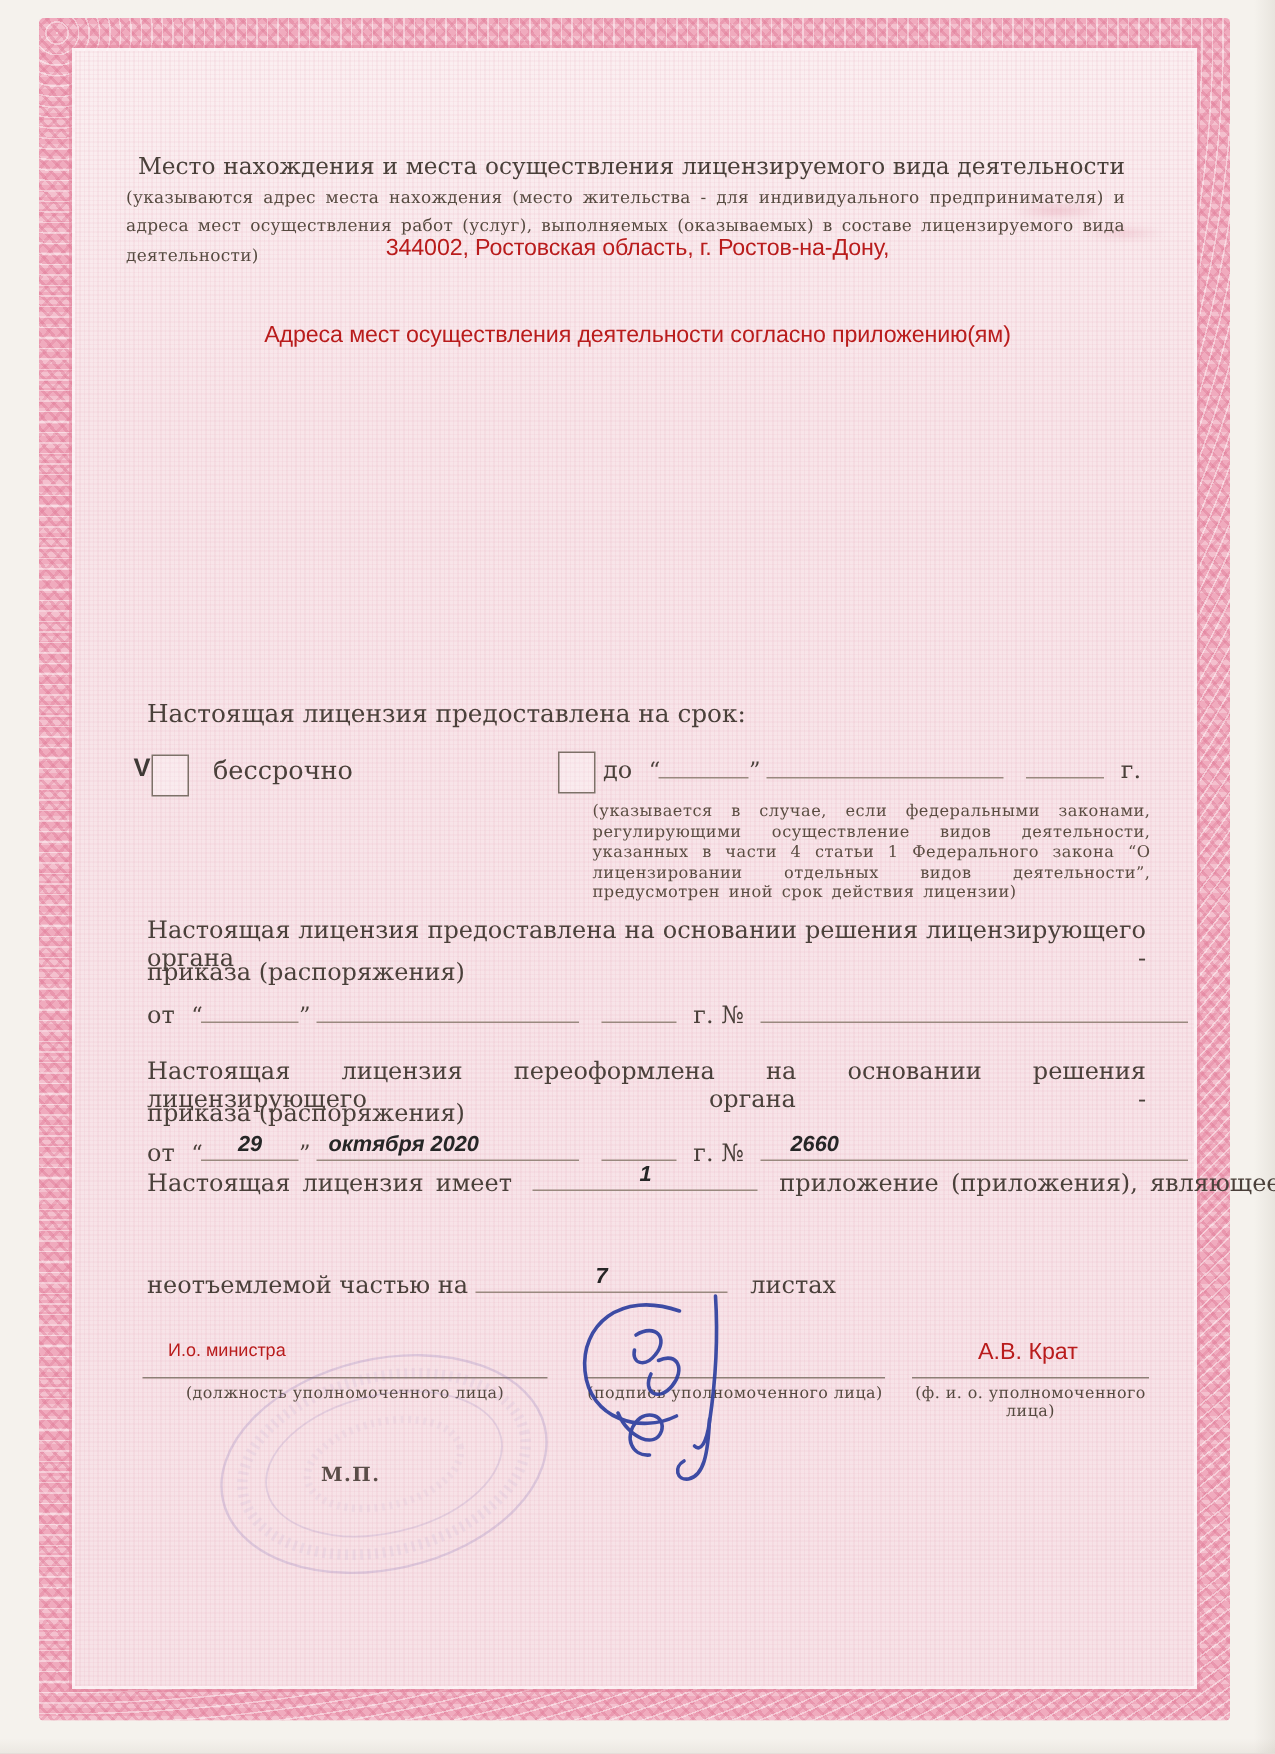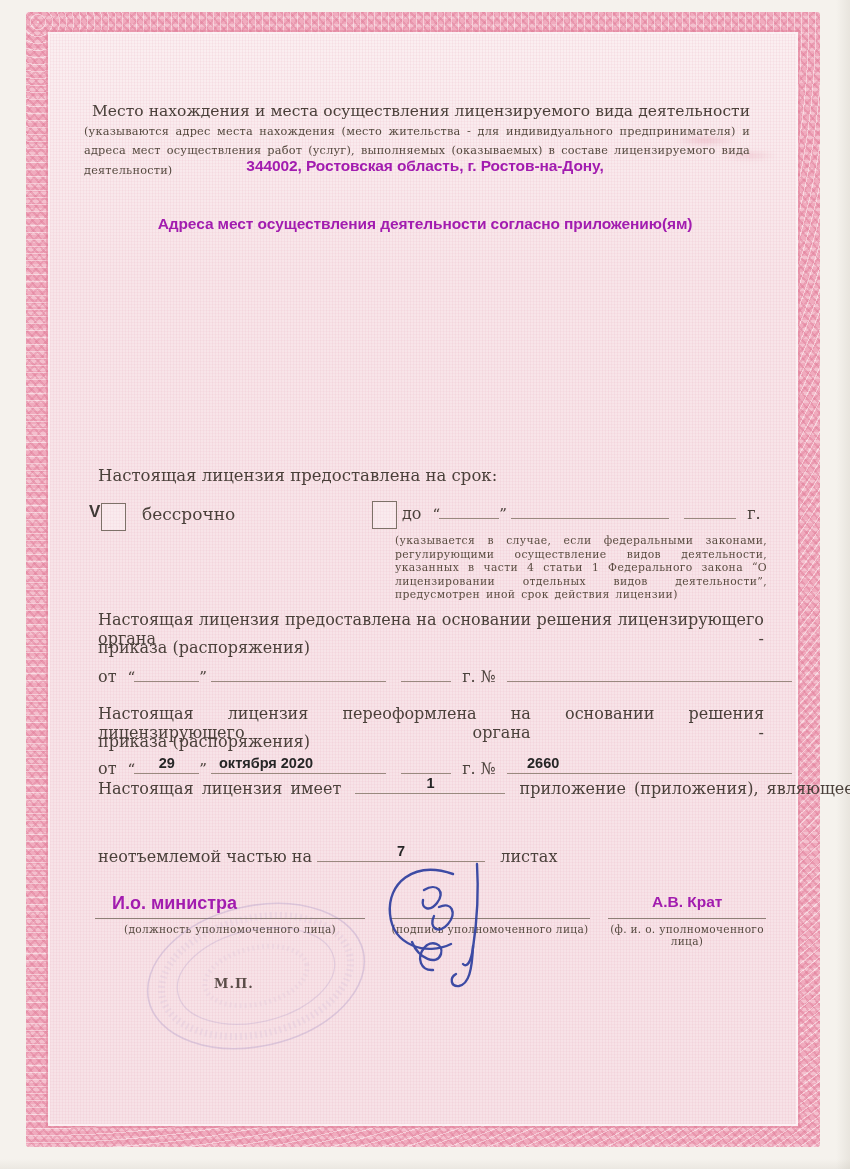--- a/index.html
+++ b/index.html
@@ -22,21 +22,21 @@
   
   .inner{position:absolute;left:50px;top:34px;right:54px;bottom:45px;
         background-color:#f8e6ea;
         background-image:
           repeating-linear-gradient(90deg, rgba(226,158,176,0.12) 0 1px, transparent 1px 3px),
           repeating-linear-gradient(0deg, rgba(226,158,176,0.09) 0 1px, transparent 1px 3px),
           linear-gradient(180deg,#fbeff1 0%, #f8e5e9 22%, #f7e2e7 100%);
         box-shadow:0 0 0 2px rgba(255,255,255,0.85), 0 0 0 4px rgba(224,128,154,0.45);}
 
   .abs{position:absolute;}
-  .sans-b{font-family:"Liberation Sans", sans-serif;font-weight:bold;color:#a21caf;}
+  .sans-b{font-family:"Liberation Sans", sans-serif;font-weight:normal;color:#b91c1c;}
 
   .intro{left:84px;top:86px;width:666px;text-align:justify;line-height:17.5px;text-indent:8px;}
   .intro .t-main{font-size:15.5px;color:#4a403a;}
   .intro .t-note{font-size:11.3px;color:#55493f;letter-spacing:0.2px;}
 
   .addr{left:80px;width:690px;text-align:center;font-size:15.5px;letter-spacing:-0.1px;}
   .addr1{top:157px;} .addr2{top:189px;} .addr3{top:215px;}
 
   .term-label{left:98px;top:466px;font-size:16.5px;color:#4a403a;}
 
@@ -44,42 +44,42 @@
          font-size:17px;color:#3f3a36;}
   .cbox{width:23px;height:26px;border:1.6px solid #7d7168;background:rgba(255,255,255,0.25);}
   .box1{left:101px;top:503px;} .box2{left:372px;top:501px;}
   .perpetual{left:142px;top:504px;font-size:17px;color:#4a403a;}
 
   .fill-line{white-space:nowrap;font-size:16px;color:#4a403a;}
   .blank{display:inline-block;border-bottom:1.2px solid #99897f;position:relative;
          vertical-align:baseline;height:1.05em;}
   .blank .val{position:absolute;bottom:2px;left:0;width:100%;text-align:center;
          font-family:"Liberation Sans",sans-serif;font-weight:bold;font-size:14.5px;
-         color:#262626;white-space:nowrap;}
+         color:#262626;white-space:nowrap;font-style:italic;}
   .blank .val.vleft{text-align:left;padding-left:8px;}
   .blank .val.voffset{text-align:left;padding-left:20px;}
   .q{font-size:15px;color:#4a403a;letter-spacing:-1px;}
   .sp6{display:inline-block;width:6px;} .sp10{display:inline-block;width:10px;}
 
   .until-row{left:402px;top:501px;}
   .term-note{left:395px;top:534px;width:372px;font-size:10.8px;line-height:13.6px;
          color:#5a4c41;text-align:justify;letter-spacing:0.35px;word-spacing:2px;}
 
   .stmt{left:98px;width:666px;font-size:16px;color:#4a403a;}
   .jfull{text-align:justify;text-align-last:justify;}
   .granted-l1{top:610px;} .granted-l2{top:638px;}
   .granted-from{top:664px;}
   .reissued-l1{top:704px;} .reissued-l2{top:732px;}
   .reissued-from{top:756px;}
   .from-row{left:98px;}
 
   .appendix-l1{top:759px;word-spacing:3px;white-space:nowrap;margin-top:17px;}
   .appendix-l2{top:844px;white-space:nowrap;}
 
-  .sig-pos{left:112px;top:893px;font-size:18px;}
+  .sig-pos{left:112px;top:893px;font-size:12px;}
   .sig-name{left:652px;top:893px;font-size:15.5px;}
   .sig-line{height:0;border-top:1.2px solid #8d7f76;}
   .line-l{left:95px;top:918px;width:270px;}
   .line-m{left:390px;top:918px;width:200px;}
   .line-r{left:608px;top:918px;width:158px;}
   .cap{top:923px;font-size:10.6px;color:#55493f;text-align:center;letter-spacing:0.3px;}
   .cap-l{left:95px;width:270px;} .cap-m{left:390px;width:200px;} .cap-r{left:608px;width:158px;}
 
   .mp{left:214px;top:976px;font-size:13px;color:#5a4d48;letter-spacing:1px;font-weight:bold;}
 

